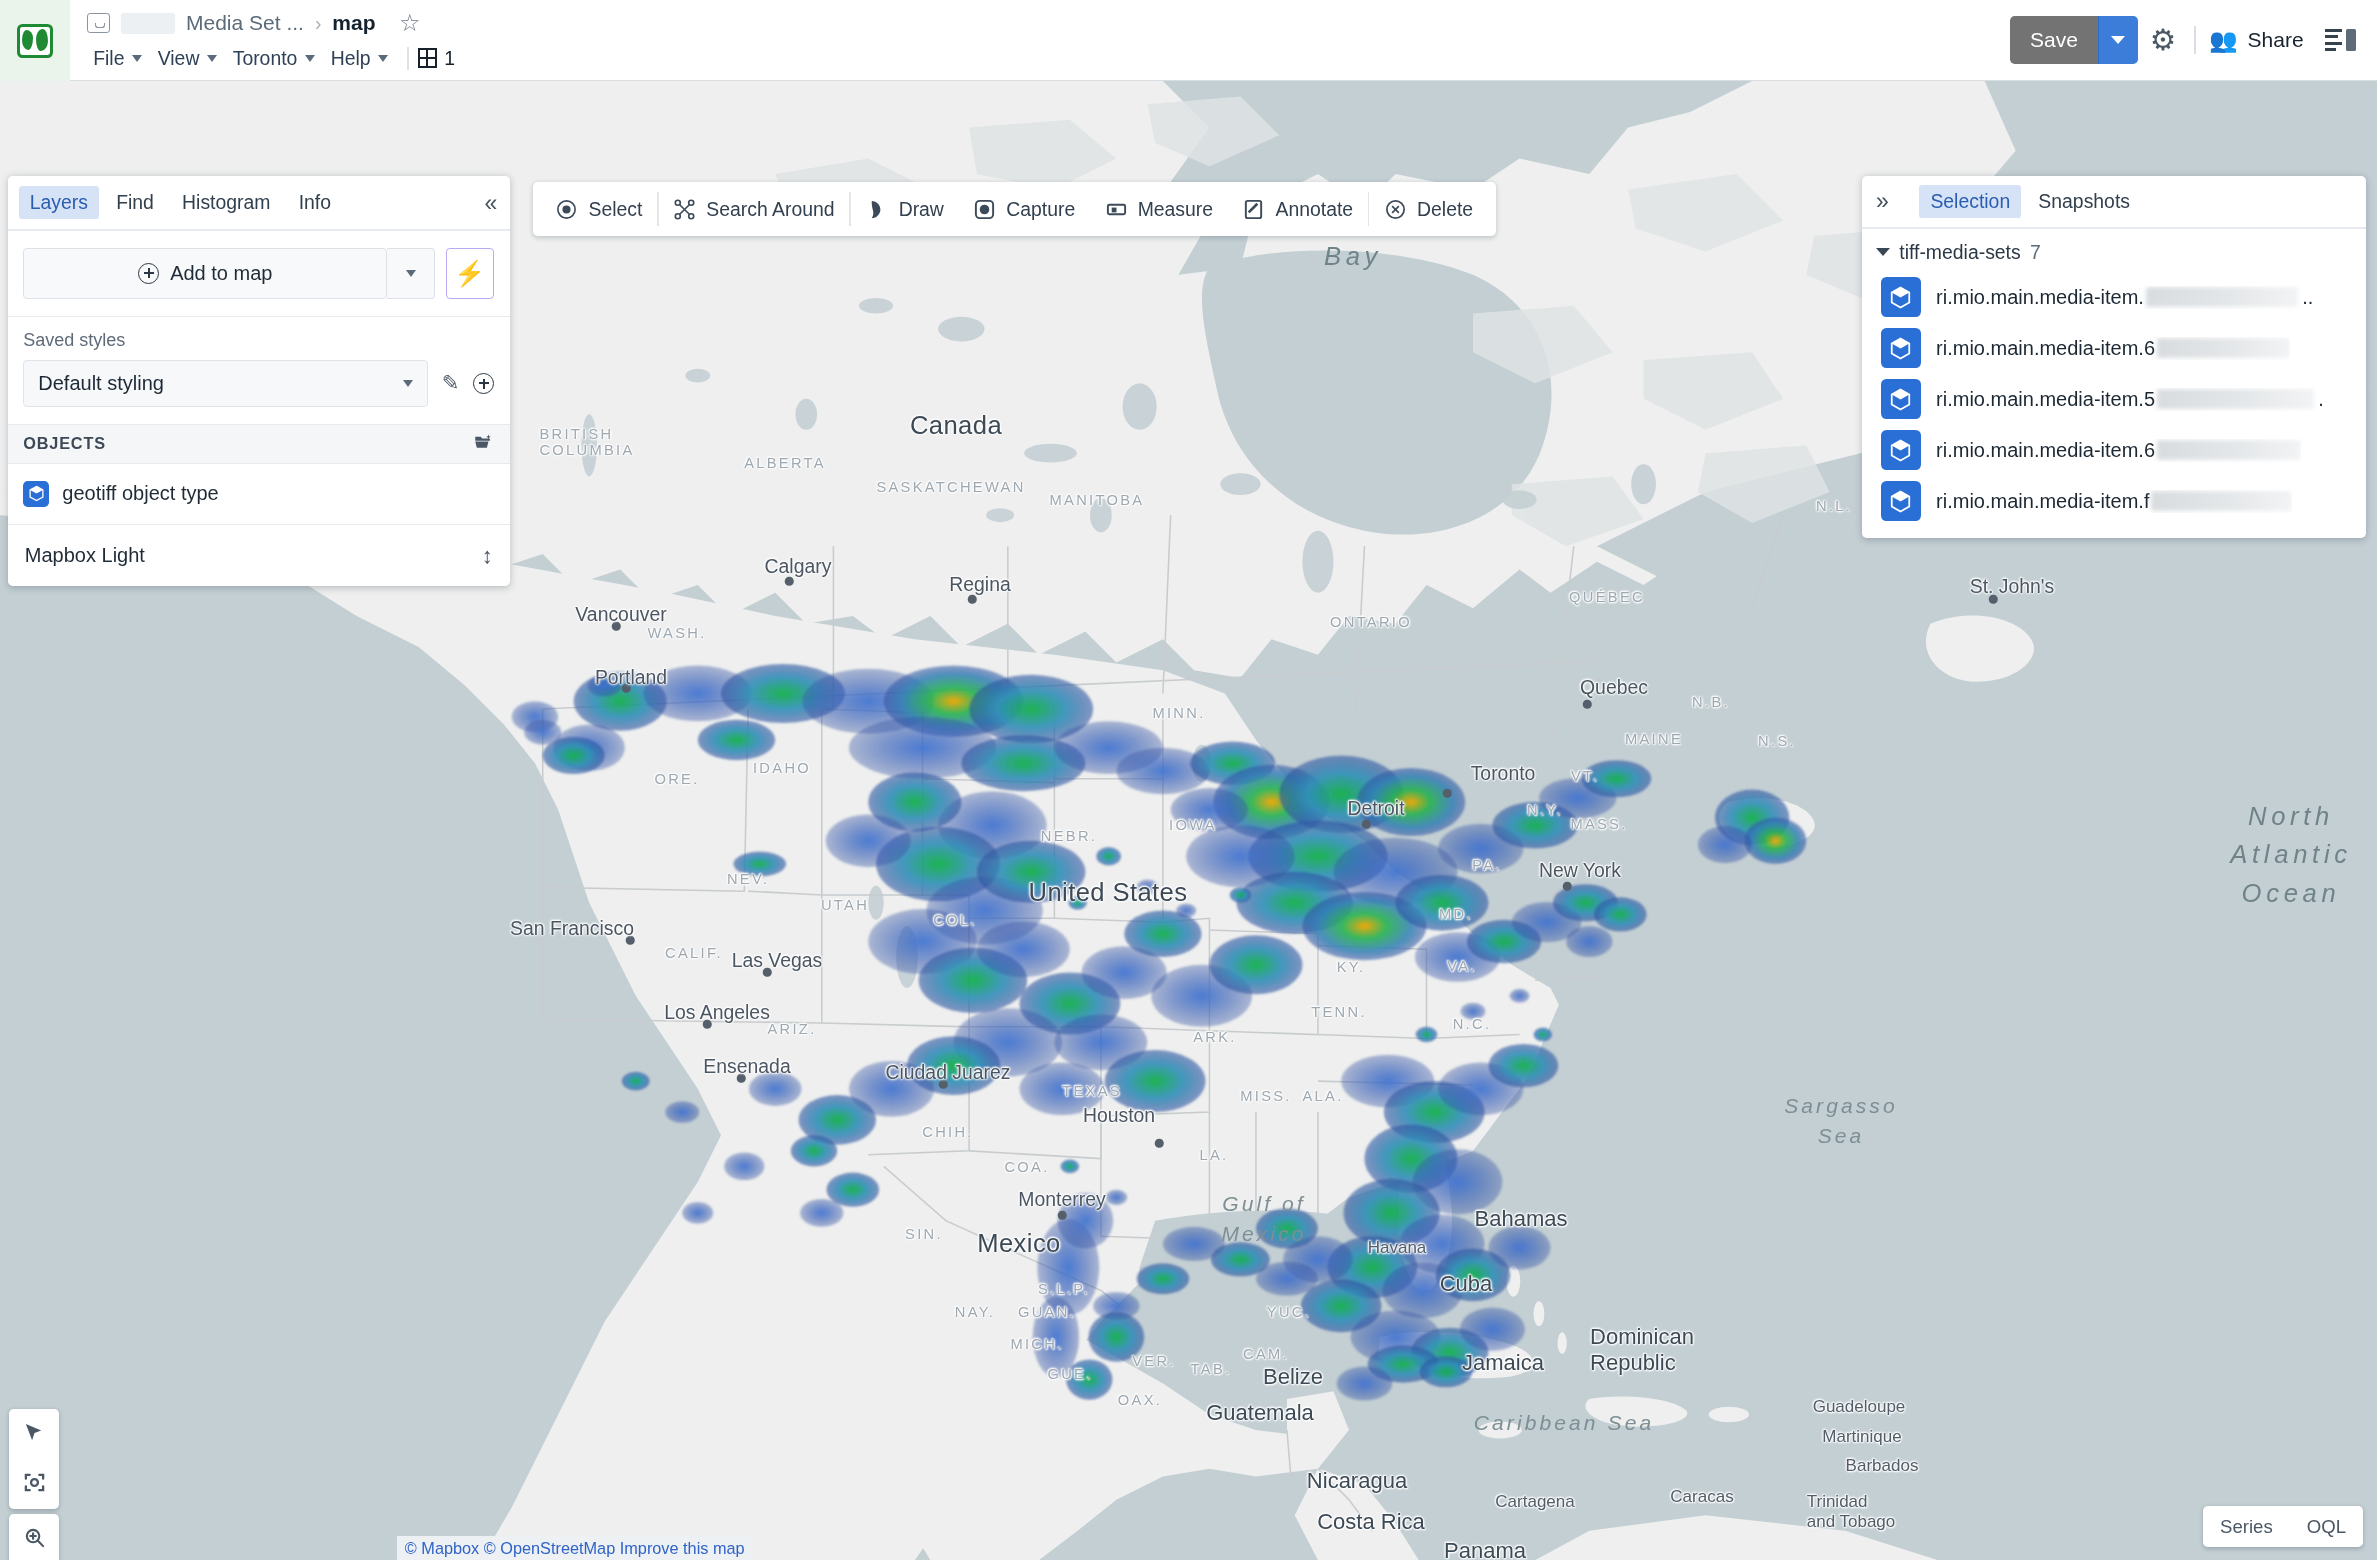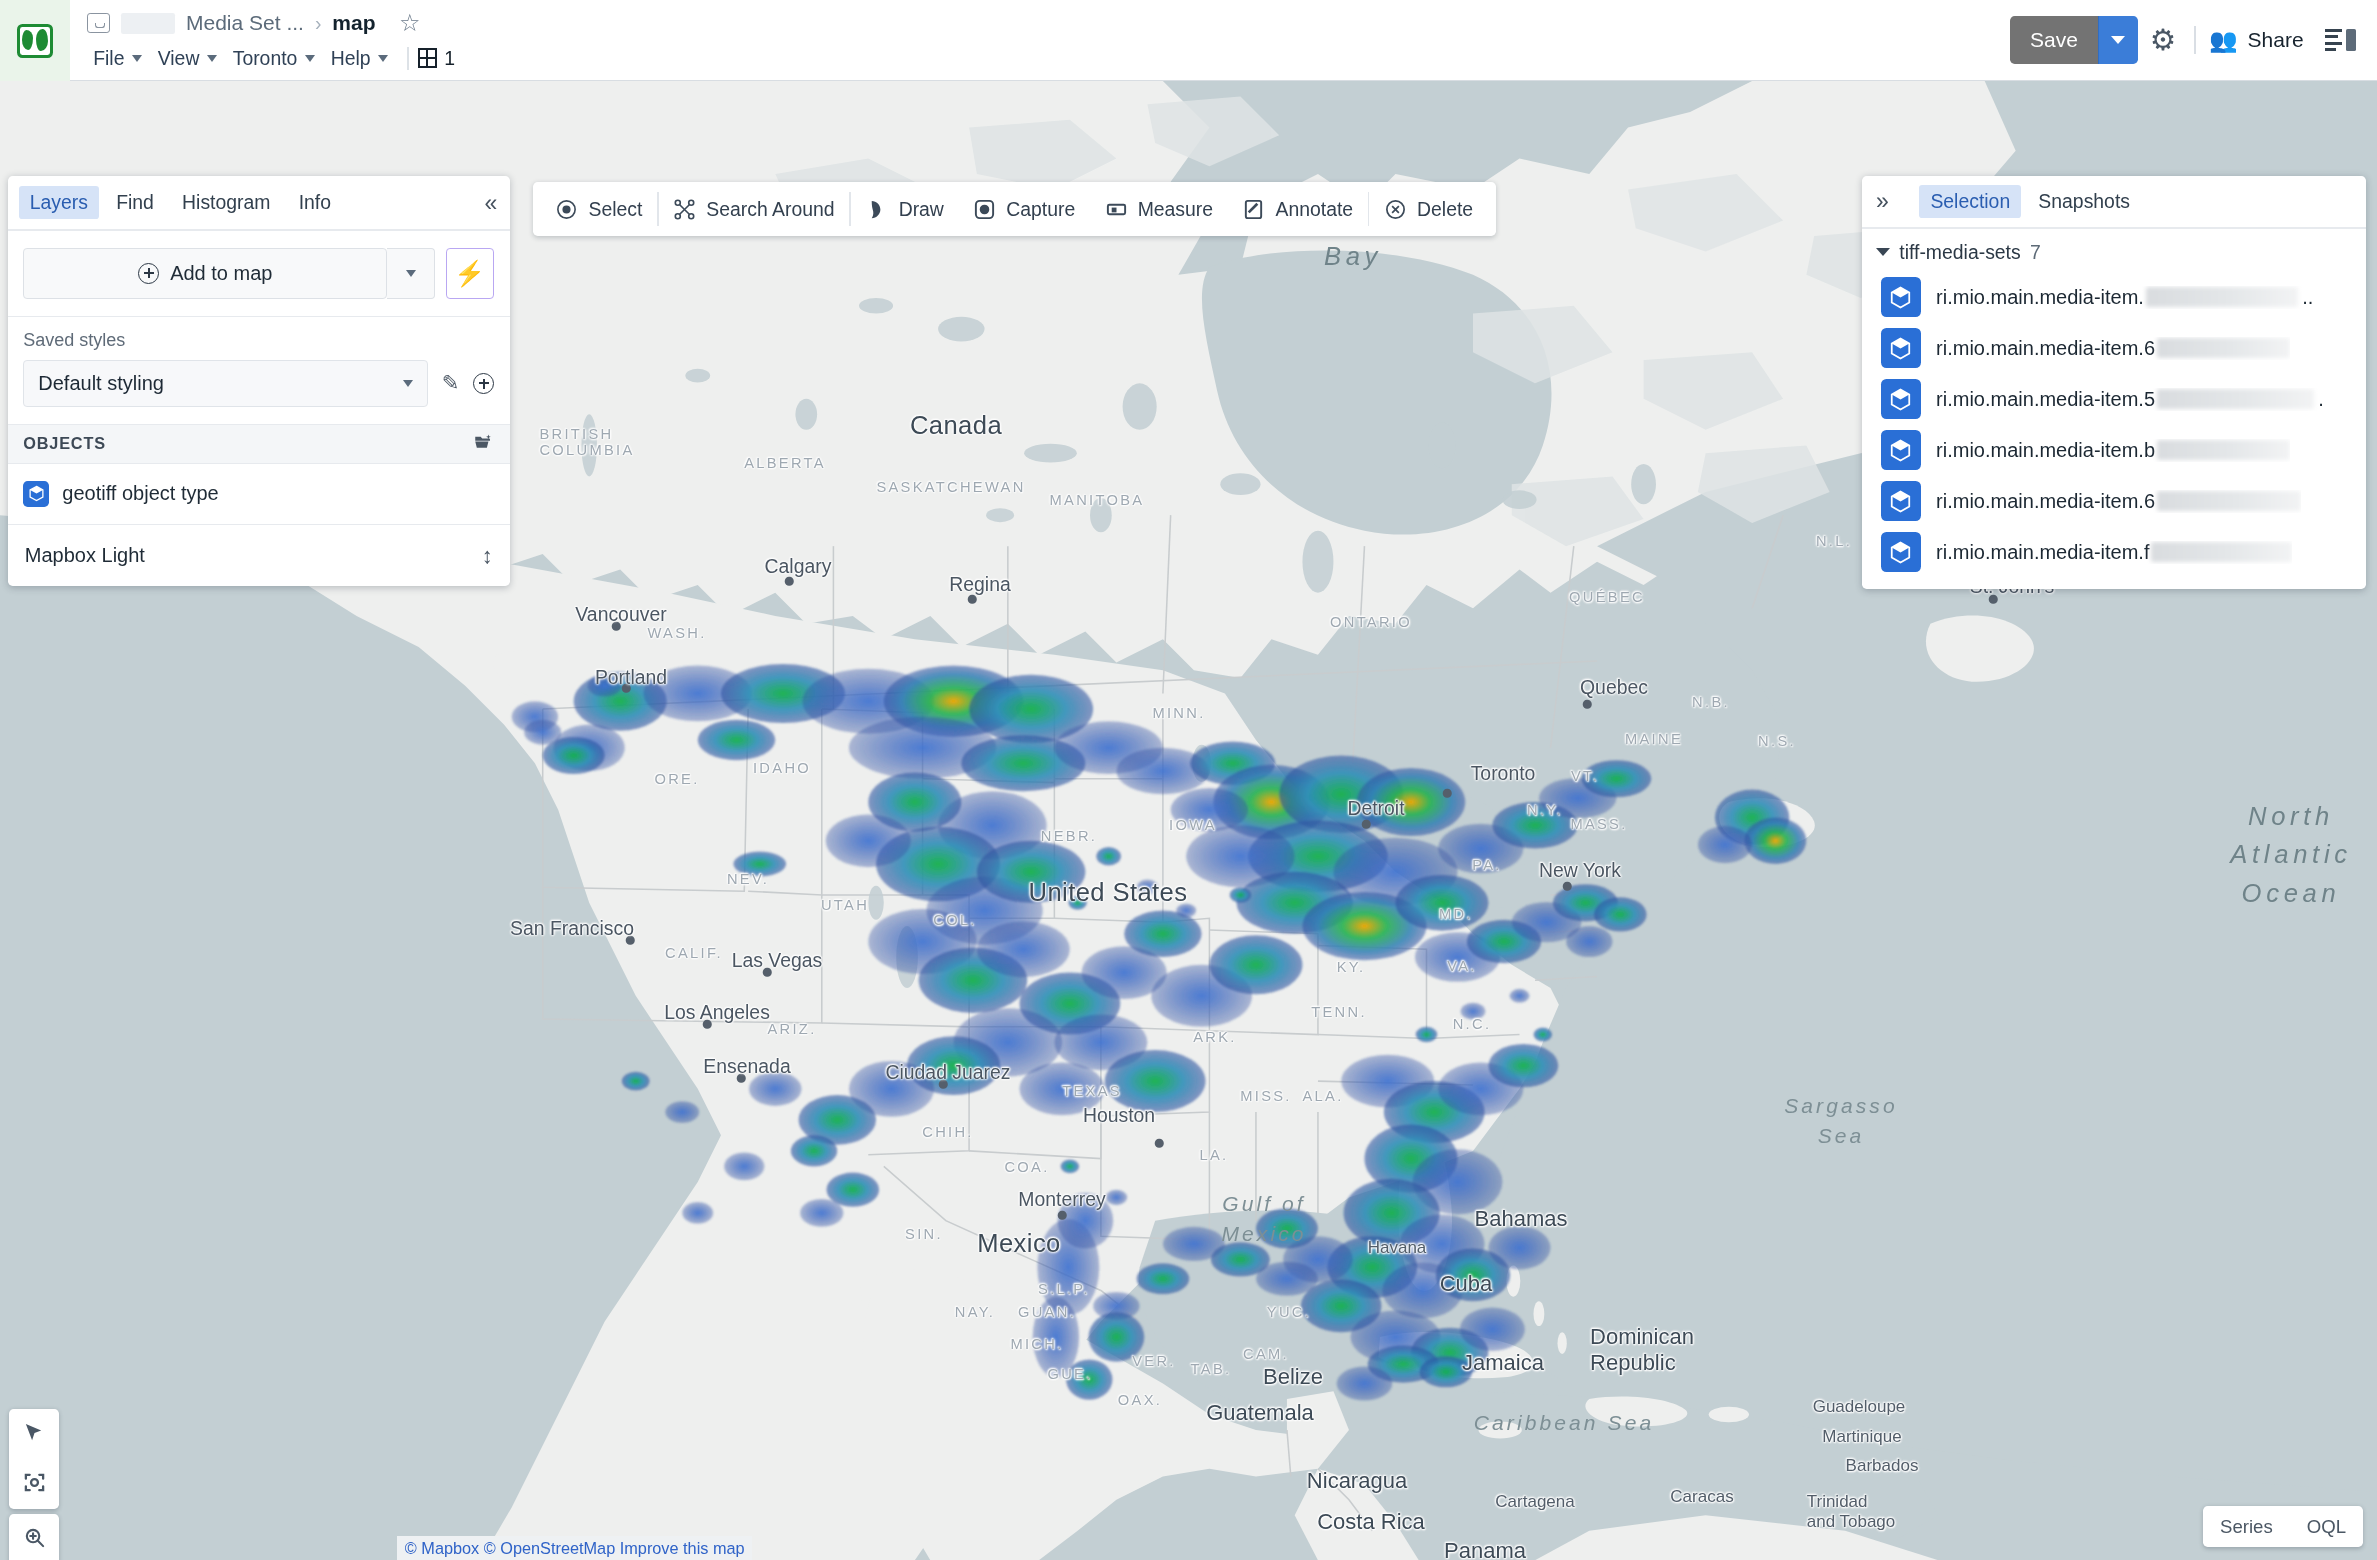--- a/index.html
+++ b/index.html
@@ -671,21 +671,21 @@
       <div class="map-label lbl-city-sm" style="left: 1882px; top: 1385px;">Barbados</div>
       <div class="map-label lbl-city-sm" style="left: 1851px; top: 1431px;">Trinidad<br>and Tobago</div>
       <div class="map-label lbl-city-sm" style="left: 1535px; top: 1421px;">Cartagena</div>
       <div class="map-label lbl-city-sm" style="left: 1702px; top: 1416px;">Caracas</div>
       <div class="map-label lbl-state-sm" style="left: 587px; top: 361px;">BRITISH<br>COLUMBIA</div>
       <div class="map-label lbl-state-sm" style="left: 785px; top: 382px;">ALBERTA</div>
       <div class="map-label lbl-state-sm" style="left: 951px; top: 406px;">SASKATCHEWAN</div>
       <div class="map-label lbl-state-sm" style="left: 1097px; top: 419px;">MANITOBA</div>
       <div class="map-label lbl-state-sm" style="left: 1371px; top: 541px;">ONTARIO</div>
       <div class="map-label lbl-state-sm" style="left: 1607px; top: 516px;">QUÉBEC</div>
-      <div class="map-label lbl-state-sm" style="left: 1834px; top: 460px;">N.L.</div>
+      <div class="map-label lbl-state-sm" style="left: 1834px; top: 425px;">N.L.</div>
       <div class="map-label lbl-state-sm" style="left: 1711px; top: 621px;">N.B.</div>
       <div class="map-label lbl-state-sm" style="left: 1777px; top: 660px;">N.S.</div>
       <div class="map-label lbl-state-sm" style="left: 1654px; top: 658px;">MAINE</div>
       <div class="map-label lbl-state-sm" style="left: 1585px; top: 695px;">VT.</div>
       <div class="map-label lbl-state-sm" style="left: 1545px; top: 729px;">N.Y.</div>
       <div class="map-label lbl-state-sm" style="left: 1599px; top: 743px;">MASS.</div>
       <div class="map-label lbl-state-sm" style="left: 1487px; top: 784px;">PA.</div>
       <div class="map-label lbl-state-sm" style="left: 1456px; top: 833px;">MD.</div>
       <div class="map-label lbl-state-sm" style="left: 1462px; top: 885px;">VA.</div>
       <div class="map-label lbl-state-sm" style="left: 1472px; top: 943px;">N.C.</div>
@@ -937,32 +937,20 @@
           </span>
         </div>
         <div class="rp-item">
           <span class="rp-item-icon">
             <svg viewBox="0 0 24 24">
               <path d="M12 2.4l8.4 4.7v9.8L12 21.6 3.6 16.9V7.1z" fill="none" stroke="#fff" stroke-width="1.7"></path>
               <path d="M12 2.4l8.4 4.7L12 11.9 3.6 7.1z" fill="#fff"></path>
             </svg>
           </span>
           <span class="rp-item-text">
-            <span>ri.mio.main.media-item.b</span>
-            <span class="redact" style="width: 133px;"></span>
-          </span>
-        </div>
-        <div class="rp-item">
-          <span class="rp-item-icon">
-            <svg viewBox="0 0 24 24">
-              <path d="M12 2.4l8.4 4.7v9.8L12 21.6 3.6 16.9V7.1z" fill="none" stroke="#fff" stroke-width="1.7"></path>
-              <path d="M12 2.4l8.4 4.7L12 11.9 3.6 7.1z" fill="#fff"></path>
-            </svg>
-          </span>
-          <span class="rp-item-text">
             <span>ri.mio.main.media-item.6</span>
             <span class="redact" style="width: 144px;"></span>
           </span>
         </div>
         <div class="rp-item">
           <span class="rp-item-icon">
             <svg viewBox="0 0 24 24">
               <path d="M12 2.4l8.4 4.7v9.8L12 21.6 3.6 16.9V7.1z" fill="none" stroke="#fff" stroke-width="1.7"></path>
               <path d="M12 2.4l8.4 4.7L12 11.9 3.6 7.1z" fill="#fff"></path>
             </svg>

